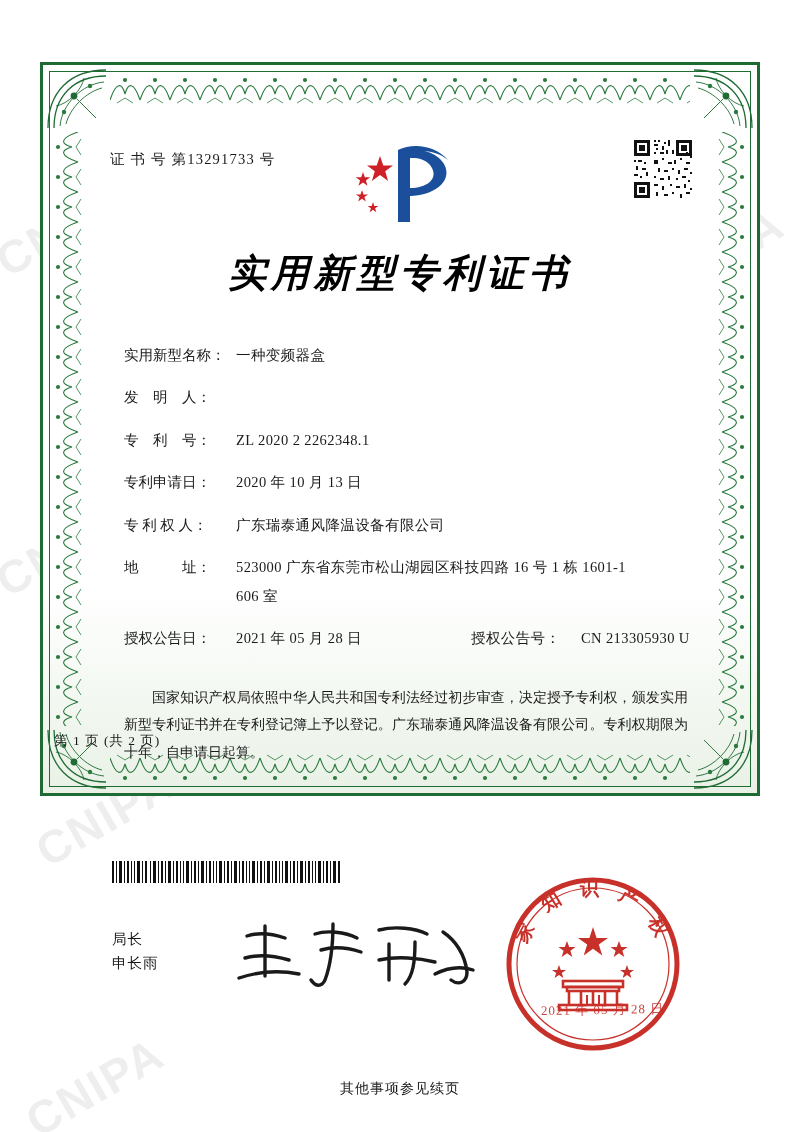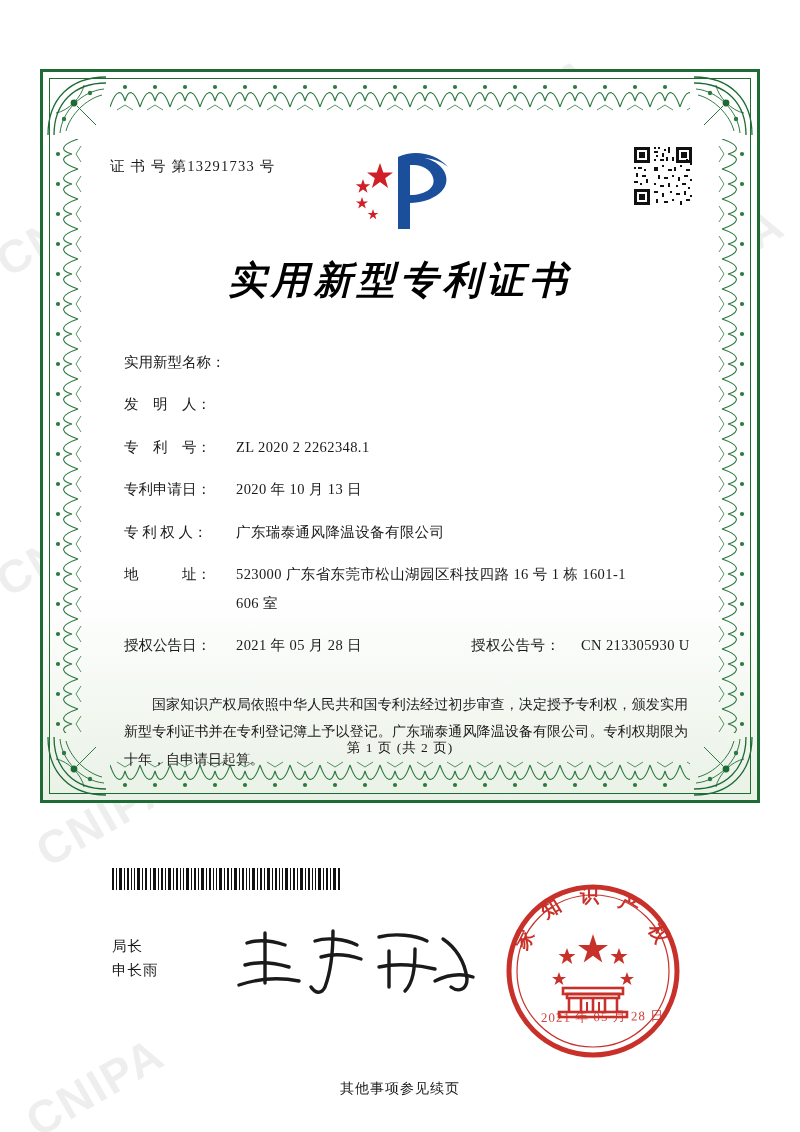--- a/index.html
+++ b/index.html
@@ -30,21 +30,21 @@
     color: rgba(150, 150, 150, 0.16);
     letter-spacing: 2px;
     transform: rotate(-30deg);
     white-space: nowrap;
   }
 
   
   .certificate {
     position: absolute;
     left: 40px;
-    top: 69px;
+    top: 62px;
     width: 720px;
     height: 734px;
     z-index: 2;
     background: linear-gradient(180deg, #ffffff 0%, #ffffff 72%, #f2f7f0 88%, #e9f1e6 100%);
   }
   .border-outer {
     position: absolute;
     inset: 0;
     border: 3px solid #1e6b34;
     box-sizing: border-box;
@@ -226,21 +226,20 @@
     transform: rotate(-1deg);
     opacity: .9;
   }
 
   
   .page-num {
     position: absolute;
     left: 0;
     right: 0;
     bottom: 32px;
-    text-align: center;
     font-size: 13.5px;
     letter-spacing: 1px;
   }
   .outer-note {
     position: absolute;
     left: 0;
     right: 0;
     top: 1080px;
     text-align: center;
     font-size: 14px;
@@ -450,20 +449,21 @@
           <polygon points="33,64 34.3,67.9 38.4,67.9 35.1,70.3 36.3,74.3 33,71.8 29.7,74.3 30.9,70.3 27.6,67.9 31.7,67.9"></polygon>
         </g>
       </svg>
     </div>
 
     <div class="main-title">实用新型专利证书</div>
 
     <div class="fields">
       <div class="field-row">
         <div class="field-label">实用新型名称：</div>
+        <div class="field-value">一种变频器盒</div>
       </div>
       <div class="field-row">
         <div class="field-label">发　明　人：</div>
       </div>
       <div class="field-row">
         <div class="field-label">专　利　号：</div>
         <div class="field-value">ZL 2020 2 2262348.1</div>
       </div>
       <div class="field-row">
         <div class="field-label">专利申请日：</div>

